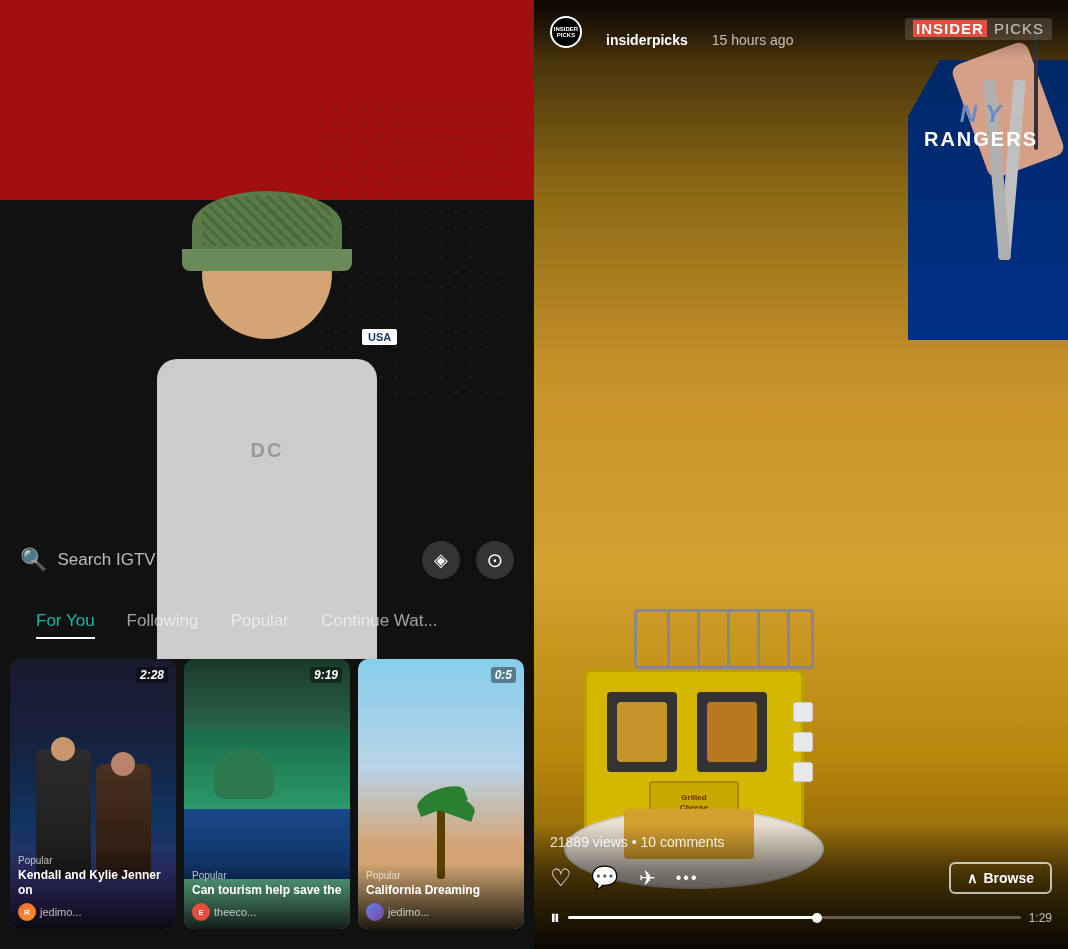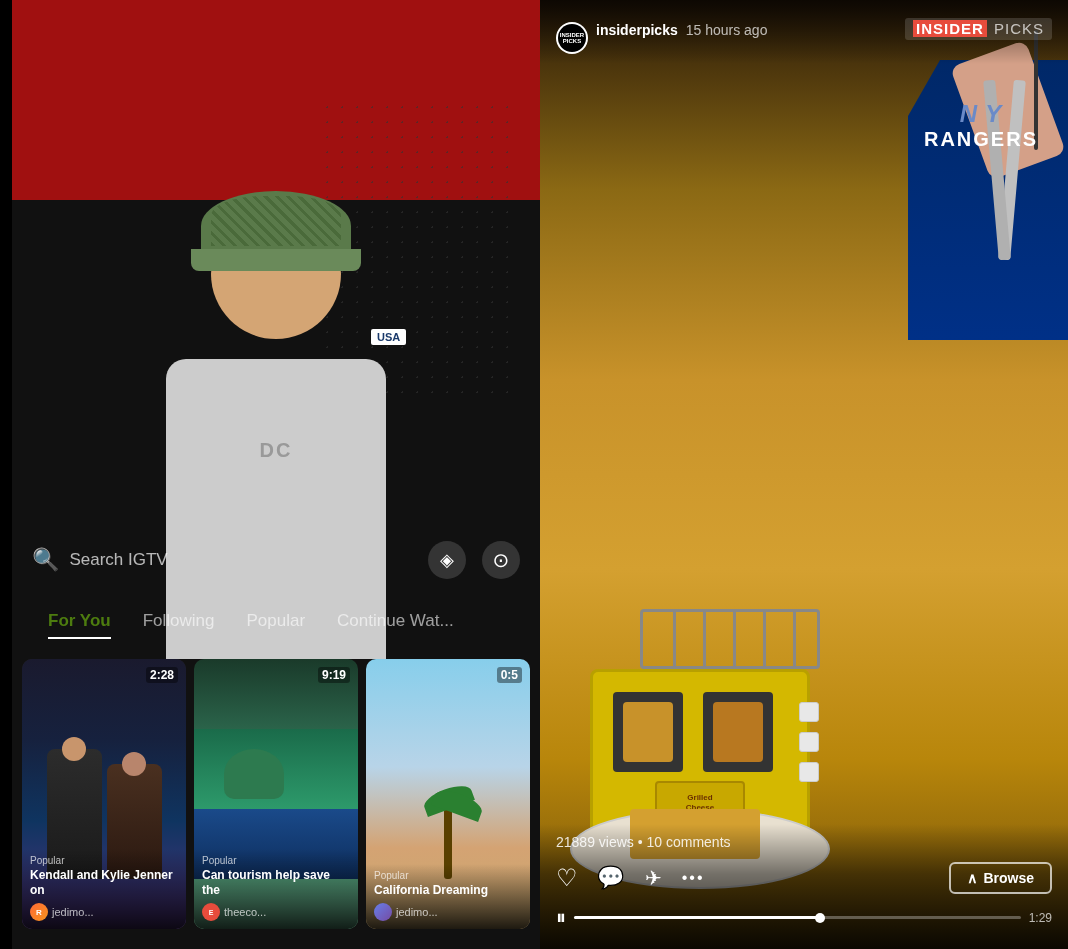--- a/index.html
+++ b/index.html
@@ -12,21 +12,20 @@
       display: flex;
     }
 
     
     .left-panel {
       width: 534px;
       height: 949px;
       position: relative;
       overflow: hidden;
       background: #111;
-      margin-left: 12px;
     }
 
     .left-person {
       position: absolute;
       inset: 0;
       display: flex;
       align-items: center;
       justify-content: center;
     }
 
@@ -205,22 +204,22 @@
     .tab-item {
       padding: 8px 16px;
       color: rgba(255,255,255,0.6);
       font-size: 17px;
       font-weight: 500;
       cursor: pointer;
       position: relative;
     }
 
     .tab-item.active {
-      color: #4d7c0f;
-      font-weight: 700;
+      color: #14b8a6;
+      font-weight: 400;
     }
 
     .tab-item.active::after {
       content: '';
       position: absolute;
       bottom: 0;
       left: 16px;
       right: 16px;
       height: 2px;
       background: #fff;
@@ -268,20 +267,21 @@
     .card-duration {
       position: absolute;
       top: 8px;
       right: 8px;
       color: #fff;
       font-size: 12px;
       font-weight: 600;
       background: rgba(0,0,0,0.4);
       padding: 1px 4px;
       border-radius: 3px;
+      font-style: italic;
     }
 
     .card-info {
       position: absolute;
       bottom: 0;
       left: 0;
       right: 0;
       padding: 6px 8px 8px;
       background: linear-gradient(0deg, rgba(0,0,0,0.85) 0%, transparent 100%);
     }
@@ -454,23 +454,22 @@
       color: #fff;
       font-weight: bold;
       background: #e74c3c;
       padding: 0 3px;
       margin-right: 2px;
     }
 
     
     .author-row {
       display: flex;
-      align-items: flex-start;
-      gap: 8px;
-      margin-top: 6px;
+      align-items: flex-end;
+      gap: 24px;
     }
 
     .author-avatar {
       width: 32px;
       height: 32px;
       border-radius: 50%;
       background: #fff;
       overflow: hidden;
       display: flex;
       align-items: center;

